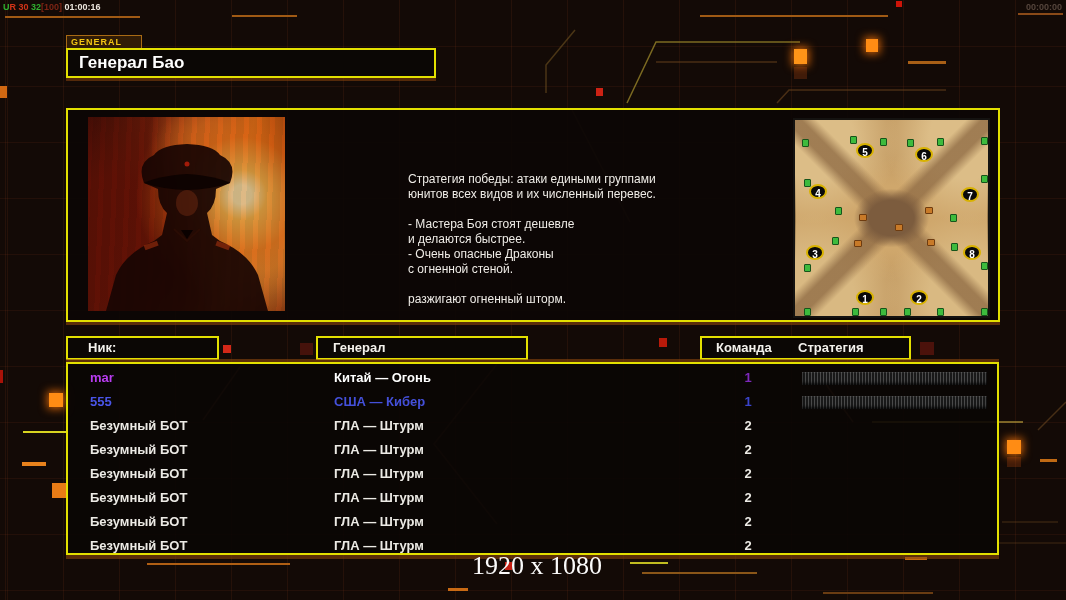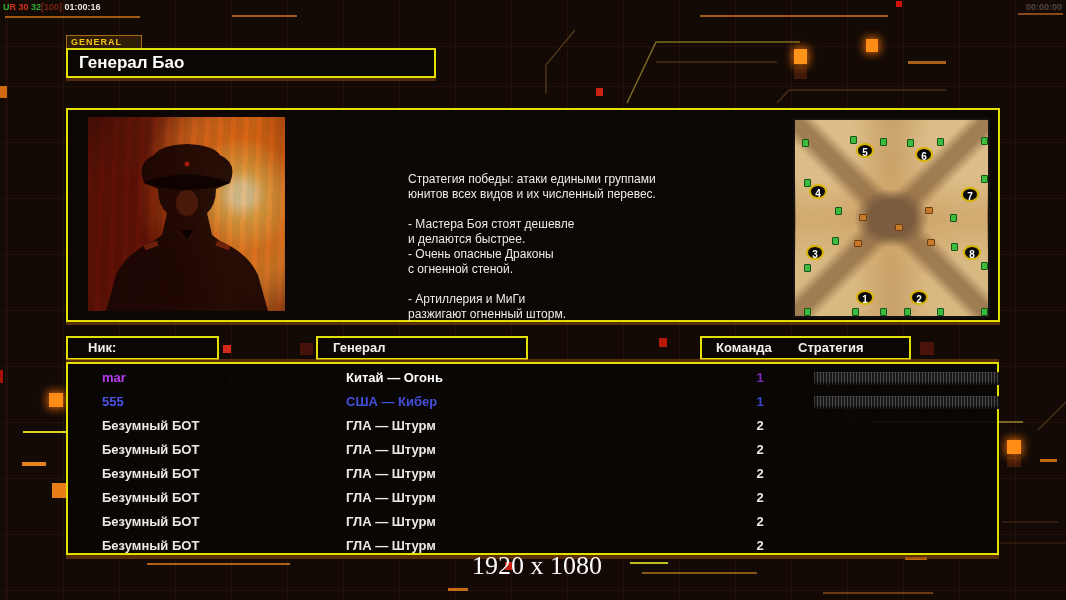--- a/index.html
+++ b/index.html
@@ -65,21 +65,21 @@
   
   .hbox{position:absolute;top:336px;height:20px;background:#0b0705;border:2px solid #e3e000;
      color:#f3f1ec;font-size:13px;font-weight:bold;line-height:20px;}
   .hbox.nick{left:66px;width:149px;}
   .hbox.general{left:316px;width:208px;}
   .hbox.teamprog{left:700px;width:207px;}
   .hbox .lbl{position:absolute;top:0;}
   
   .table-panel{position:absolute;left:66px;top:362px;width:929px;height:189px;background:rgba(10,6,4,.9);
      border:2px solid #e3e000;box-shadow:0 -3px 0 rgba(140,70,14,.6), 0 4px 0 rgba(140,70,14,.6);}
-  .row{position:absolute;left:12px;width:100%;height:24px;padding-left:36px;}
+  .row{position:absolute;left:0;width:100%;height:24px;padding-left:36px;}
   .row .name{position:absolute;left:22px;top:3px;font-size:13px;font-weight:bold;}
   .row .gen{position:absolute;left:266px;top:3px;font-size:13px;font-weight:bold;}
   .row .team{position:absolute;left:666px;top:3px;width:28px;text-align:center;font-size:13px;font-weight:bold;}
   .row .prog{position:absolute;left:734px;top:5px;width:185px;height:13px;
      background:repeating-linear-gradient(90deg,#4a4a4a 0 1px,#181818 1px 3px);
      box-shadow:inset 0 1px 1px rgba(255,255,255,.08), inset 0 -2px 3px rgba(0,0,0,.7);}
   
   .resolution{position:absolute;left:0;right:0;top:551px;text-align:center;color:#fafafa;
      font-family:"Liberation Serif","DejaVu Serif",serif;font-size:26px;padding-left:8px;}
 </style>
@@ -162,21 +162,20 @@
 
     <div class="briefing">
         <div class="line">Стратегия победы: атаки едиными группами</div>
         <div class="line">юнитов всех видов и их численный перевес.</div>
         <div class="line"></div>
         <div class="line">- Мастера Боя стоят дешевле</div>
         <div class="line">и делаются быстрее.</div>
         <div class="line">- Очень опасные Драконы</div>
         <div class="line">с огненной стеной.</div>
         <div class="line"></div>
-        <div class="line">- Артиллерия и МиГи</div>
         <div class="line">разжигают огненный шторм.</div>
       </div>
 
     <div class="minimap">
       <div class="terrain"></div>
       <div>
           <div class="marker" style="left: 61px; top: 170px;">1</div>
           <div class="marker" style="left: 115px; top: 170px;">2</div>
           <div class="marker" style="left: 11px; top: 125px;">3</div>
           <div class="marker" style="left: 14px; top: 64px;">4</div>

